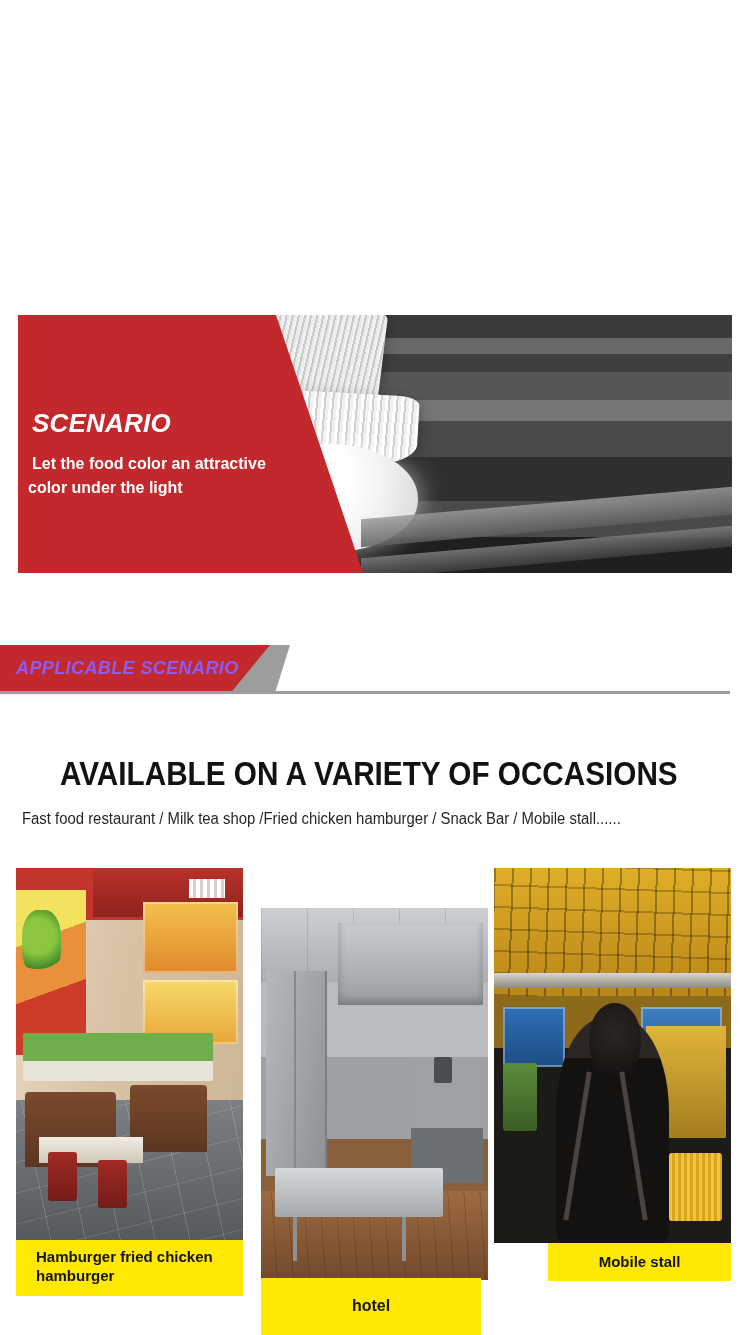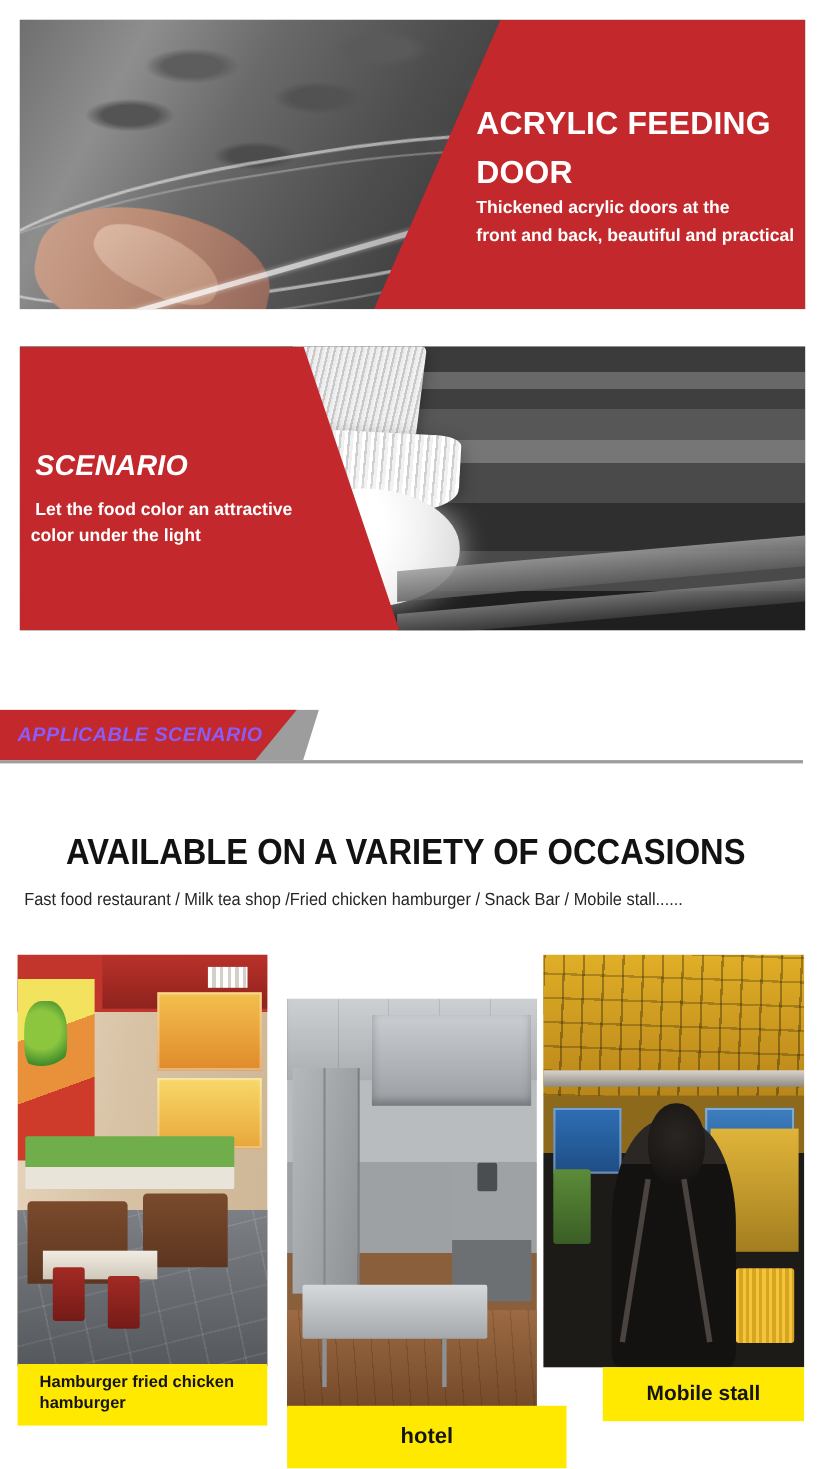--- a/index.html
+++ b/index.html
@@ -299,40 +299,20 @@
   .ms-green {
     position:absolute; left:4%; top:52%; width:14%; height:18%;
     background:linear-gradient(180deg,#5c8c3a,#3a5d24); border-radius:3px;
   }
 </style>
 </head>
 <body>
 
 <div class="page">
 
-  <div class="banner" style="left:18px; top:18px; width:714px; height:263px;">
-
-    <div class="photo photo-tray">
-      <div class="tray-rim"></div>
-      <div class="tray-rim two"></div>
-      <div class="hand"></div>
-      <div class="finger"></div>
-      <div class="acryl-edge"></div>
-    </div>
-
-    <div class="red-panel" style="clip-path:polygon(437px 0, 714px 0, 714px 263px, 322px 263px);"></div>
-
-    <div class="b-title" style="position:absolute; left:415px; top:79px; font-size:29px;">ACRYLIC FEEDING</div>
-
-    <div class="b-title" style="position:absolute; left:415px; top:123px; font-size:29px;">DOOR</div>
-
-    <div class="b-sub" style="position:absolute; left:415px; top:163px; font-size:16px;">Thickened acrylic doors at the</div>
-
-    <div class="b-sub" style="position:absolute; left:415px; top:188px; font-size:16px;">front and back,  beautiful and practical</div>
-  </div>
 
   <div class="banner" style="left:18px; top:315px; width:714px; height:258px;">
 
     <div class="photo photo-lamp">
       <div class="lamp-stem"></div>
       <div class="lamp-collar"></div>
       <div class="lamp-bulb"></div>
       <div class="lamp-shelf"></div>
       <div class="lamp-shelf b"></div>
     </div>
@@ -384,31 +364,31 @@
     <div class="kt-hood"></div>
     <div class="kt-fridge"></div>
     <div class="kt-range"></div>
     <div class="kt-pot"></div>
     <div class="kt-floor"></div>
     <div class="kt-counter"></div>
     <div class="kt-counter-leg"></div>
     <div class="kt-counter-leg b"></div>
   </div>
 
-  <div class="cap center" style="left:261px; top:1278px; width:254px; height:57px; font-size:20px;">hotel</div>
+  <div class="cap center" style="left:261px; top:1278px; width:220px; height:57px; font-size:16px;">hotel</div>
 
   <div class="shot shot-ms" style="left:494px; top:868px; width:237px; height:375px;">
     <div class="ms-roof"></div>
     <div class="ms-beam"></div>
     <div class="ms-sign"></div>
     <div class="ms-sign b"></div>
     <div class="ms-green"></div>
     <div class="ms-stall"></div>
     <div class="ms-fries"></div>
     <div class="ms-person"></div>
     <div class="ms-head"></div>
     <div class="ms-strap"></div>
     <div class="ms-strap b"></div>
   </div>
 
-  <div class="cap center" style="left:548px; top:1243px; width:183px; height:49px; font-size:19px;">Mobile stall</div>
+  <div class="cap center" style="left:548px; top:1243px; width:183px; height:38px; font-size:15px;">Mobile stall</div>
 
 </div>
 
 </body></html>

